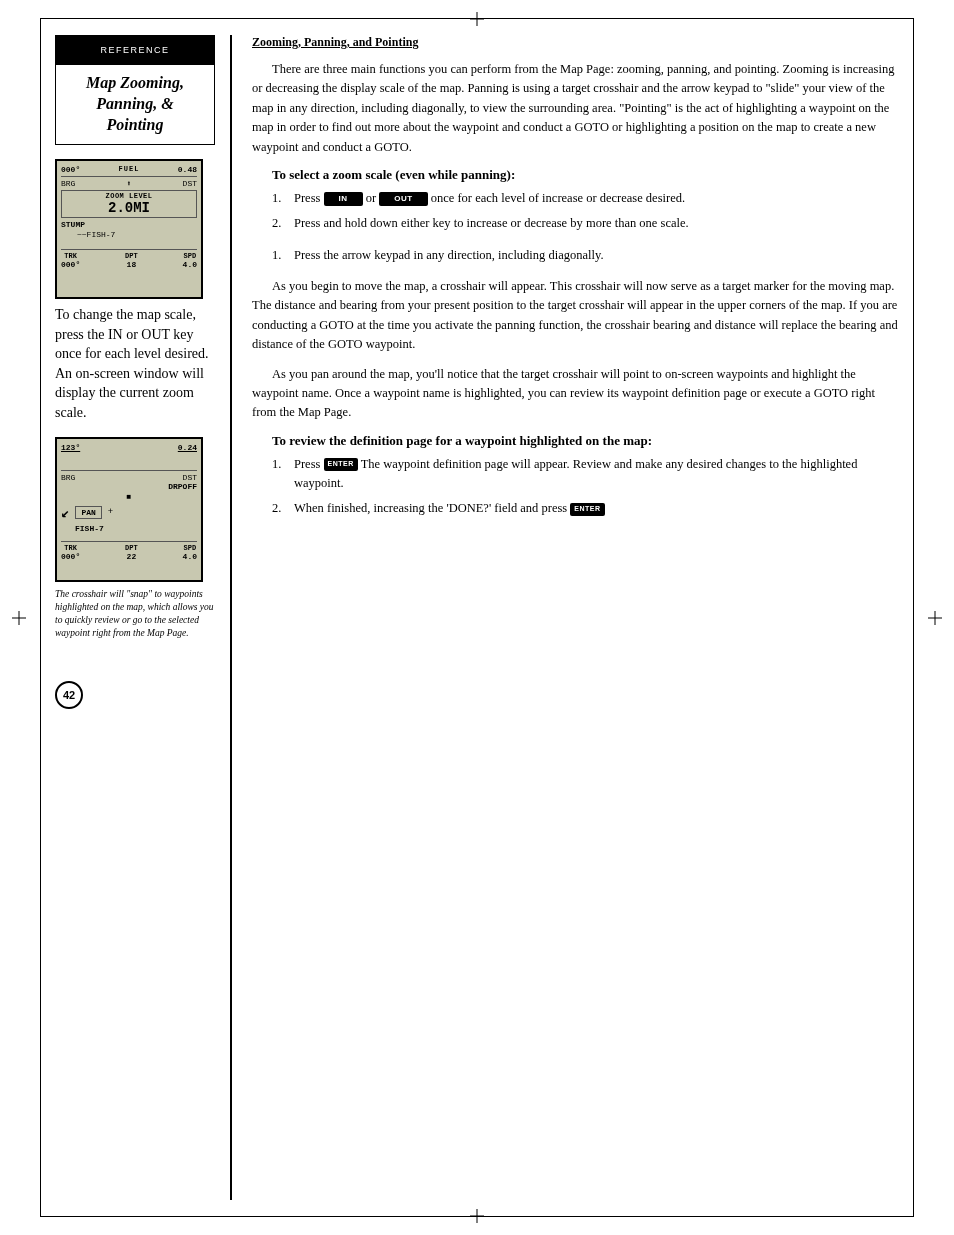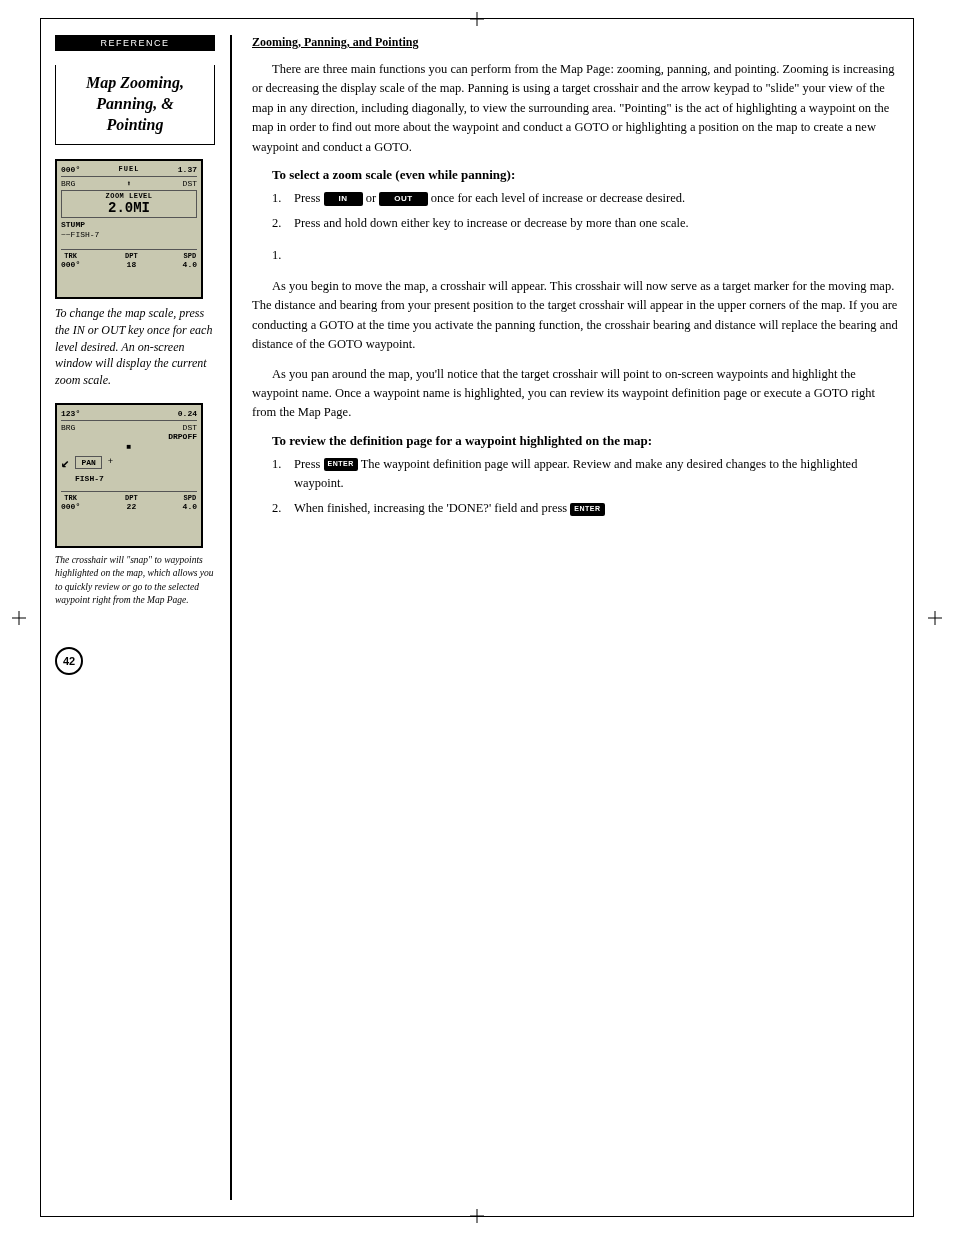--- a/index.html
+++ b/index.html
@@ -76,22 +76,22 @@
     }
 
     .reference-tab {
       background: #000;
       color: #fff;
       font-family: Arial, Helvetica, sans-serif;
       font-size: 9px;
       letter-spacing: 1.5px;
       text-transform: uppercase;
       text-align: center;
-      padding: 3px 8px;
-      margin-bottom: 14px;
+      padding: 10px 8px;
+      margin-bottom: 0;
     }
 
     .sidebar-title-box {
       border: 1px solid #000;
       border-top: none;
       background: #fff;
       padding: 8px 22px;
       margin-bottom: 14px;
       min-height: 80px;
       display: flex;
@@ -149,37 +149,36 @@
     }
 
     .gps-waypoint {
       font-size: 8px;
       font-weight: bold;
       margin: 1px 0;
     }
 
     .gps-fish-text {
       font-size: 8px;
-      margin-left: 0;
+      margin-left: 16px;
     }
 
     .gps-bottom-row {
       display: flex;
       justify-content: space-between;
       font-size: 8px;
       font-weight: bold;
       border-top: 1px solid #555;
       padding-top: 2px;
       margin-top: 2px;
     }
 
     .sidebar-caption {
       font-family: Times New Roman, Times, serif;
-      font-size: 12px;
-      font-style: italic;
+      font-size: 14px;
       line-height: 1.4;
       margin-bottom: 14px;
       color: #000;
     }
 
     
     .gps-screen2 {
       border: 2px solid #000;
       background: #c8c8b0;
       width: 148px;
@@ -191,22 +190,23 @@
       position: relative;
       overflow: hidden;
     }
 
     .gps2-top-row {
       display: flex;
       justify-content: space-between;
       font-size: 8px;
       font-weight: bold;
       border-bottom: 1px solid #555;
-      padding-bottom: 2px;
+      padding-bottom: 18px;
       margin-bottom: 2px;
+      text-decoration: underline;
     }
 
     .gps2-drpoff {
       text-align: right;
       font-size: 8px;
       font-weight: bold;
     }
 
     .gps2-pan-area {
       display: flex;
@@ -357,21 +357,21 @@
 
     <div class="sidebar-title-box">
       <div class="sidebar-title">Map Zooming, Panning, &amp; Pointing</div>
     </div>
 
     <div class="gps-screen">
       <div class="gps-screen-inner">
         <div class="gps-top-row">
           <span>000°</span>
           <span style="font-size:7px; letter-spacing:1px;">FUEL</span>
-          <span>1.37</span>
+          <span>0.48</span>
         </div>
         <div style="display:flex; justify-content:space-between; font-size:8px;">
           <span>BRG</span>
           <span>⬆</span>
           <span>DST</span>
         </div>
         <div class="gps-zoom-box">
           <div style="font-size:7px; letter-spacing:0.5px;">ZOOM LEVEL</div>
           <div style="font-size:14px;">2.0MI</div>
         </div>
@@ -466,20 +466,21 @@
           <span class="list-num">2.</span>
           <span>Press and hold down either key to increase or decrease by more than one scale.</span>
         </li>
       </ol>
     </div>
 
     <div class="section-gap">
       <ol class="numbered-list">
         <li>
           <span class="list-num">1.</span>
+          <span>Press the arrow keypad in any direction, including diagonally.</span>
         </li>
       </ol>
     </div>
 
     <p class="body-text">As you begin to move the map, a crosshair will appear. This crosshair will now serve as a target marker for the moving map. The distance and bearing from your present position to the target crosshair will appear in the upper corners of the map. If you are conducting a GOTO at the time you activate the panning function, the crosshair bearing and distance will replace the bearing and distance of the GOTO waypoint.</p>
 
     <p class="body-text">As you pan around the map, you'll notice that the target crosshair will point to on-screen waypoints and highlight the waypoint name. Once a waypoint name is highlighted, you can review its waypoint definition page or execute a GOTO right from the Map Page.</p>
 
     <div class="section-gap">
       <p class="subsection-title">To review the definition page for a waypoint highlighted on the map:</p>

